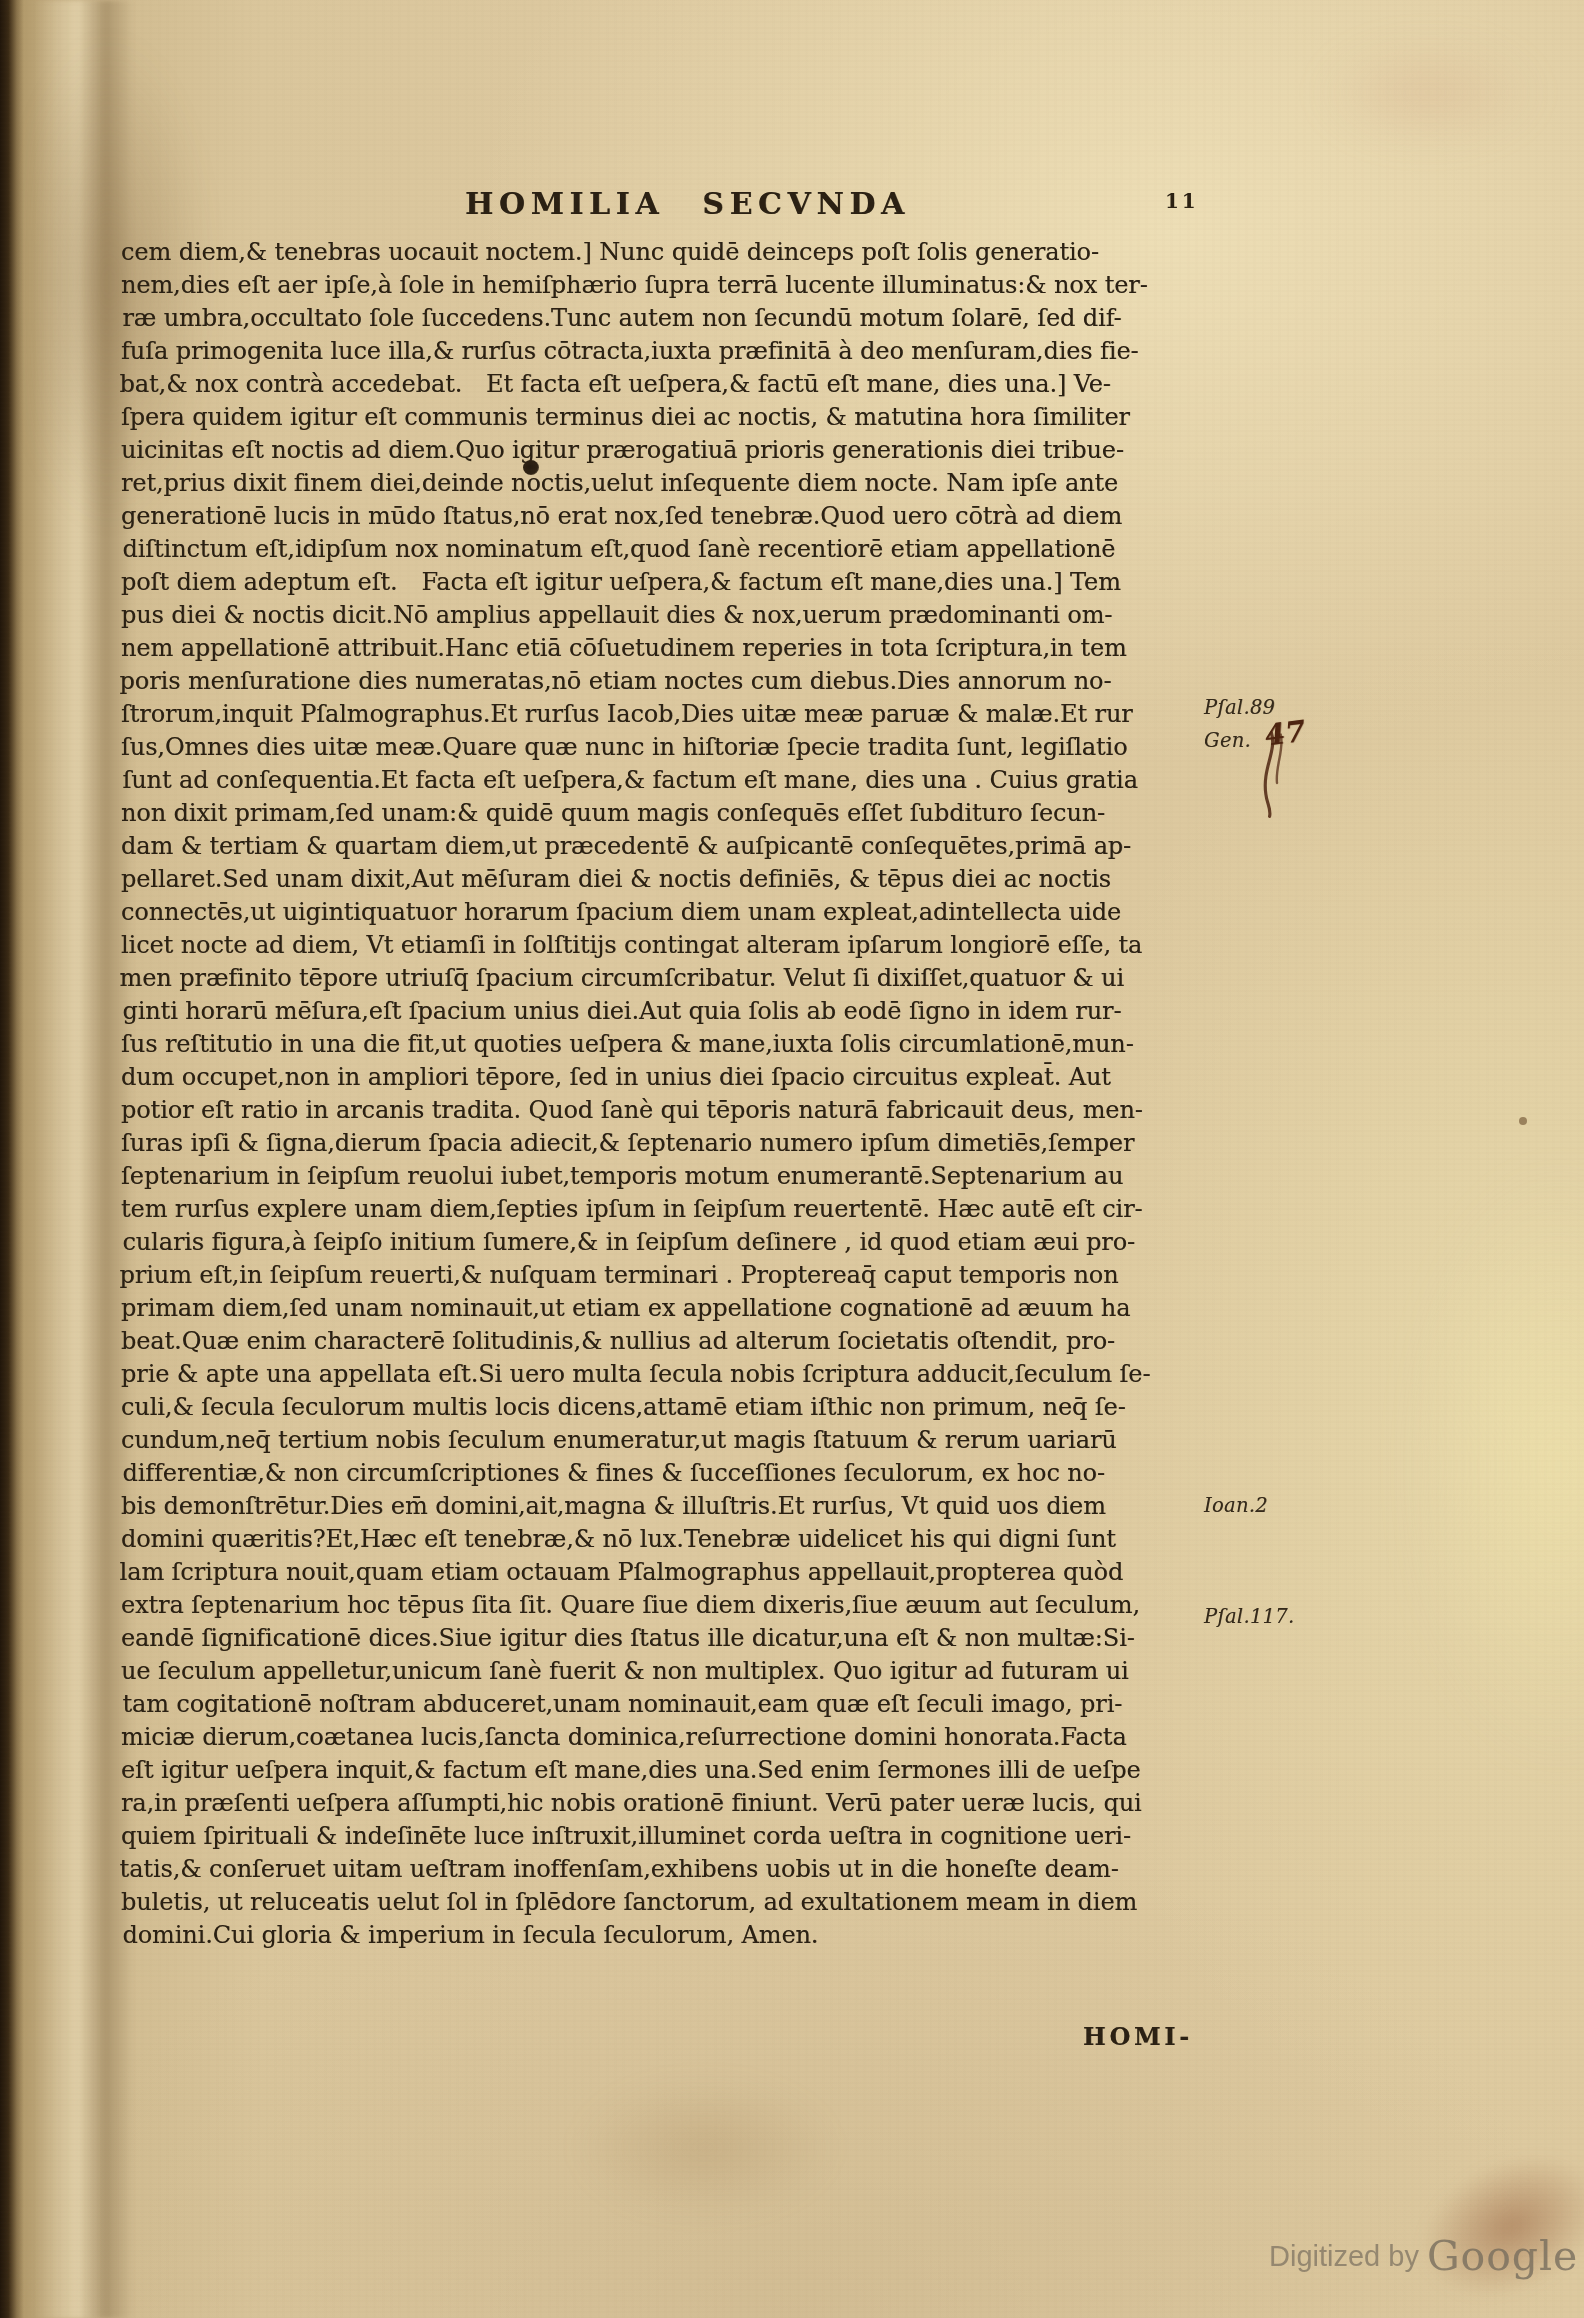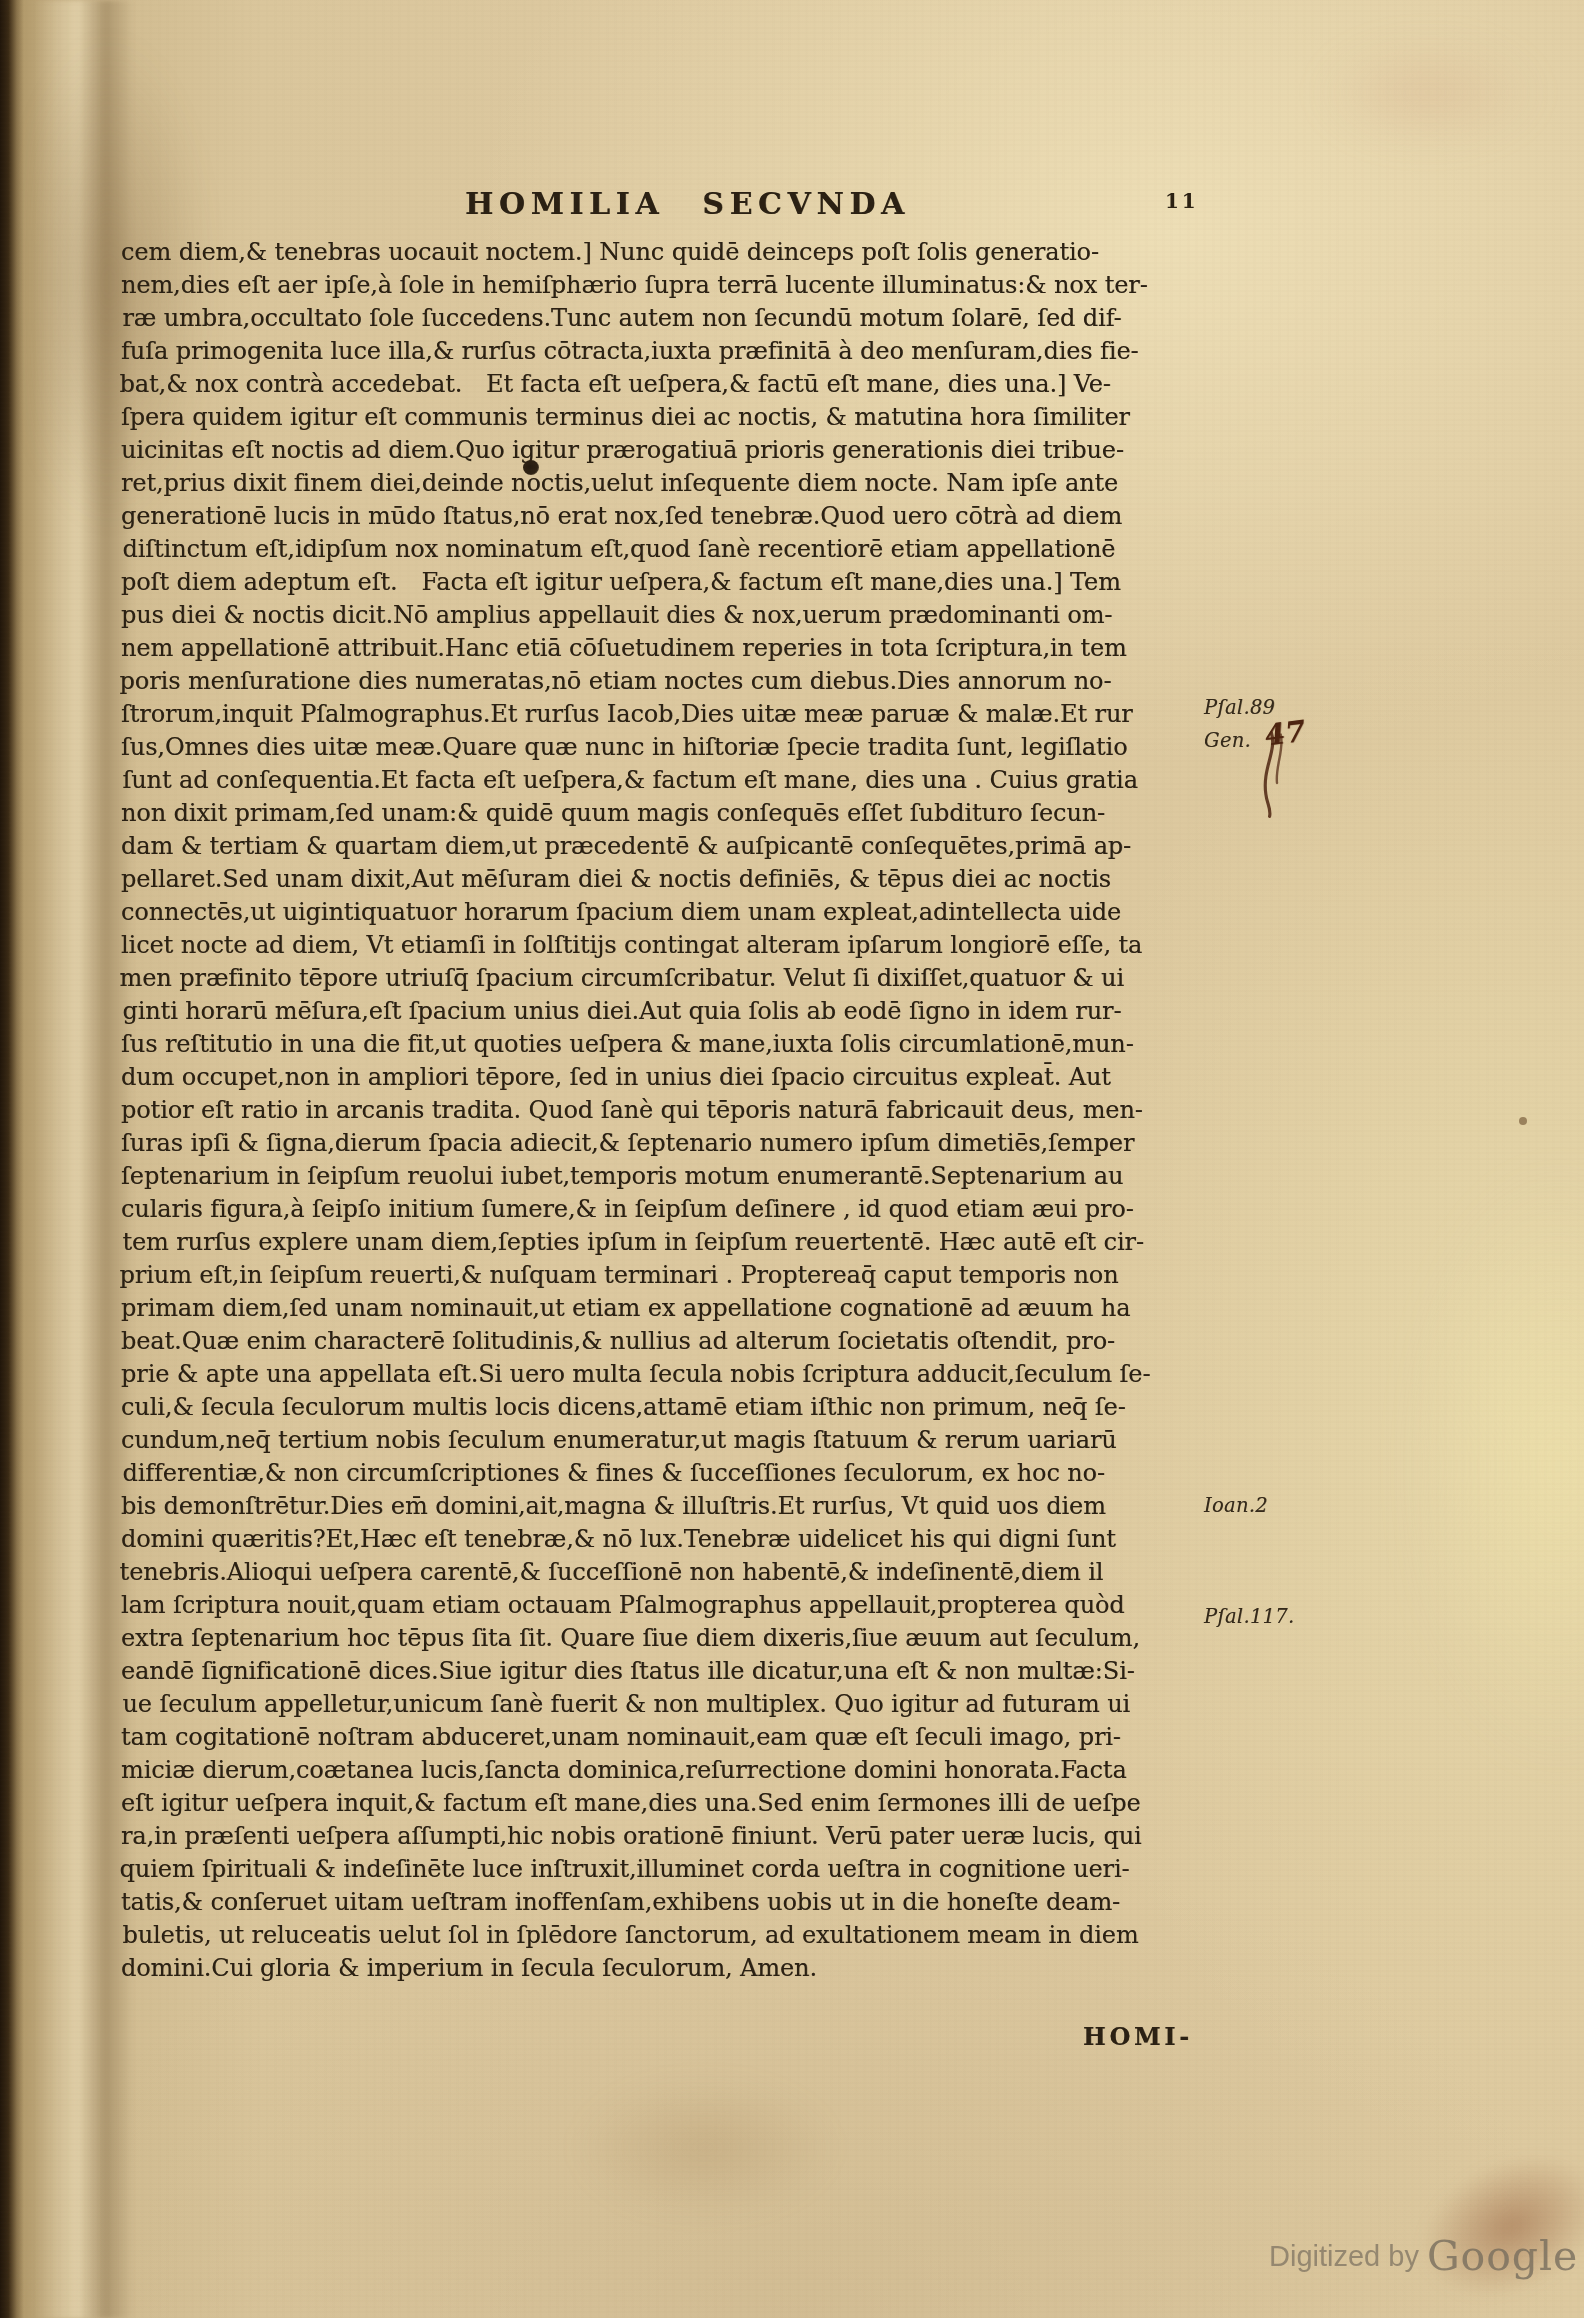--- a/index.html
+++ b/index.html
@@ -109,32 +109,31 @@
       <div class="tline">pellaret.Sed unam dixit,Aut mēſuram diei &amp; noctis definiēs, &amp; tēpus diei ac noctis</div>
       <div class="tline">connectēs,ut uigintiquatuor horarum ſpacium diem unam expleat,adintellecta uide</div>
       <div class="tline">licet nocte ad diem, Vt etiamſi in ſolſtitijs contingat alteram ipſarum longiorē eſſe, ta</div>
       <div class="tline">men præfinito tēpore utriuſq̄ ſpacium circumſcribatur. Velut ſi dixiſſet,quatuor &amp; ui</div>
       <div class="tline">ginti horarū mēſura,eſt ſpacium unius diei.Aut quia ſolis ab eodē ſigno in idem rur-</div>
       <div class="tline">ſus reſtitutio in una die fit,ut quoties ueſpera &amp; mane,iuxta ſolis circumlationē,mun-</div>
       <div class="tline">dum occupet,non in ampliori tēpore, ſed in unius diei ſpacio circuitus expleat̄. Aut</div>
       <div class="tline">potior eſt ratio in arcanis tradita. Quod ſanè qui tēporis naturā fabricauit deus, men-</div>
       <div class="tline">ſuras ipſi &amp; ſigna,dierum ſpacia adiecit,&amp; ſeptenario numero ipſum dimetiēs,ſemper</div>
       <div class="tline">ſeptenarium in ſeipſum reuolui iubet,temporis motum enumerantē.Septenarium au</div>
+      <div class="tline">tem rurſus explere unam diem,ſepties ipſum in ſeipſum reuertentē. Hæc autē eſt cir-</div>
       <div class="tline">cularis figura,à ſeipſo initium ſumere,&amp; in ſeipſum deſinere , id quod etiam æui pro-</div>
-      <div class="tline">tem rurſus explere unam diem,ſepties ipſum in ſeipſum reuertentē. Hæc autē eſt cir-</div>
       <div class="tline">prium eſt,in ſeipſum reuerti,&amp; nuſquam terminari . Proptereaq̄ caput temporis non</div>
       <div class="tline">primam diem,ſed unam nominauit,ut etiam ex appellatione cognationē ad æuum ha</div>
       <div class="tline">beat.Quæ enim characterē ſolitudinis,&amp; nullius ad alterum ſocietatis oſtendit, pro-</div>
       <div class="tline">prie &amp; apte una appellata eſt.Si uero multa ſecula nobis ſcriptura adducit,ſeculum ſe-</div>
       <div class="tline">culi,&amp; ſecula ſeculorum multis locis dicens,attamē etiam iſthic non primum, neq̄ ſe-</div>
       <div class="tline">cundum,neq̄ tertium nobis ſeculum enumeratur,ut magis ſtatuum &amp; rerum uariarū</div>
       <div class="tline">differentiæ,&amp; non circumſcriptiones &amp; fines &amp; ſucceſſiones ſeculorum, ex hoc no-</div>
       <div class="tline">bis demonſtrētur.Dies em̄ domini,ait,magna &amp; illuſtris.Et rurſus, Vt quid uos diem</div>
       <div class="tline">domini quæritis?Et,Hæc eſt tenebræ,&amp; nō lux.Tenebræ uidelicet his qui digni ſunt</div>
-      <div class="tline">tenebris.Alioqui ueſpera carentē,&amp; ſucceſſionē non habentē,&amp; indeſinentē,diem il</div>
       <div class="tline">lam ſcriptura nouit,quam etiam octauam Pſalmographus appellauit,propterea quòd</div>
       <div class="tline">extra ſeptenarium hoc tēpus ſita ſit. Quare ſiue diem dixeris,ſiue æuum aut ſeculum,</div>
       <div class="tline">eandē ſignificationē dices.Siue igitur dies ſtatus ille dicatur,una eſt &amp; non multæ:Si-</div>
       <div class="tline">ue ſeculum appelletur,unicum ſanè fuerit &amp; non multiplex. Quo igitur ad futuram ui</div>
       <div class="tline">tam cogitationē noſtram abduceret,unam nominauit,eam quæ eſt ſeculi imago, pri-</div>
       <div class="tline">miciæ dierum,coætanea lucis,ſancta dominica,reſurrectione domini honorata.Facta</div>
       <div class="tline">eſt igitur ueſpera inquit,&amp; factum eſt mane,dies una.Sed enim ſermones illi de ueſpe</div>
       <div class="tline">ra,in præſenti ueſpera aſſumpti,hic nobis orationē finiunt. Verū pater ueræ lucis, qui</div>
       <div class="tline">quiem ſpirituali &amp; indeſinēte luce inſtruxit,illuminet corda ueſtra in cognitione ueri-</div>
       <div class="tline">tatis,&amp; conſeruet uitam ueſtram inoffenſam,exhibens uobis ut in die honeſte deam-</div>

